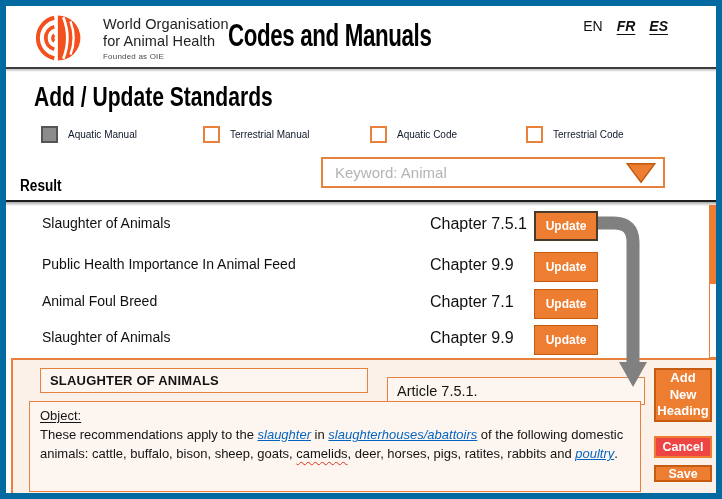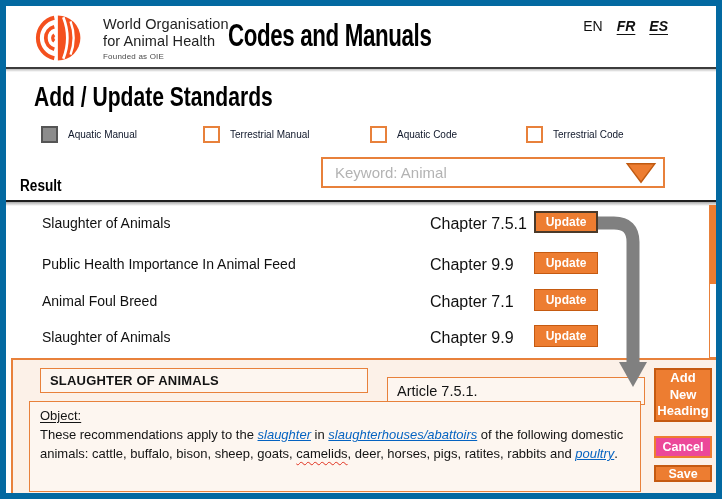--- a/index.html
+++ b/index.html
@@ -65,21 +65,21 @@
   
   .results{ position:absolute; left:0; top:200px; width:100%; height:152px; }
   .result-row{ position:absolute; left:0; width:100%; height:24px; }
   .result-row:nth-child(1){ top:5px; }
   .result-row:nth-child(2){ top:46px; }
   .result-row:nth-child(3){ top:83px; }
   .result-row:nth-child(4){ top:119px; }
   .result-title{ position:absolute; left:36px; top:4px; font-size:14px; color:#101010; }
   .result-chapter{ position:absolute; left:424px; top:4px; font-size:16px; color:#101010;text-align:center; }
   .update-btn{
-    position:absolute; left:528px; top:0; width:64px; height:22px; background:#ED7D31;
+    position:absolute; left:528px; top:0; width:64px; height:30px; background:#ED7D31;
     border:1px solid #C55A11; color:#fff; font-weight:bold; font-size:12px;
     display:flex; align-items:center; justify-content:center; cursor:pointer;
   }
   .result-row:nth-child(1) .update-btn{ border:2px solid #4a3a2a; }
 
   
   .scrollbar-track{
     position:absolute; left:703px; top:199px; width:16px; height:153px;
     border:1px solid #E8813B; background:#fff;
   }
@@ -110,21 +110,21 @@
   .object-label{ text-decoration:underline; text-underline-offset:2px; }
   .rt-link{ color:#0563C1; font-style:italic; text-decoration:underline; cursor:pointer; }
   .rt-misspell{ text-decoration:underline; text-decoration-style:wavy; text-decoration-color:#e0301e;
     text-decoration-thickness:1px; text-underline-offset:3px; }
 
   .editor-buttons{ position:absolute; left:641px; top:0; width:60px; height:100%; }
   .btn{ position:absolute; left:0; width:58px; color:#fff; font-weight:bold;
     display:flex; align-items:center; justify-content:center; text-align:center; cursor:pointer; }
   .btn-add{ top:8px; height:54px; background:#ED7D31; border:2px solid #C55A11;
     font-size:13px; line-height:1.3; }
-  .btn-cancel{ top:76px; height:22px; background:#ec4899; border:2px solid #ED7D31; font-size:12.5px;text-align:center; }
+  .btn-cancel{ top:76px; height:22px; background:#ef4444; border:2px solid #ED7D31; font-size:12.5px;text-align:center; }
   .btn-save{ top:105px; height:17px; background:#ED7D31; border:2px solid #C55A11; font-size:12.5px; }
 </style>
 </head>
 <body>
 
 <div class="page">
 
   <div class="header">
     <svg class="logo-mark" viewBox="0 0 60 60">
       <path d="M31,5 A25,25 0 0 1 31,55 Z" fill="#F4501E"></path>

